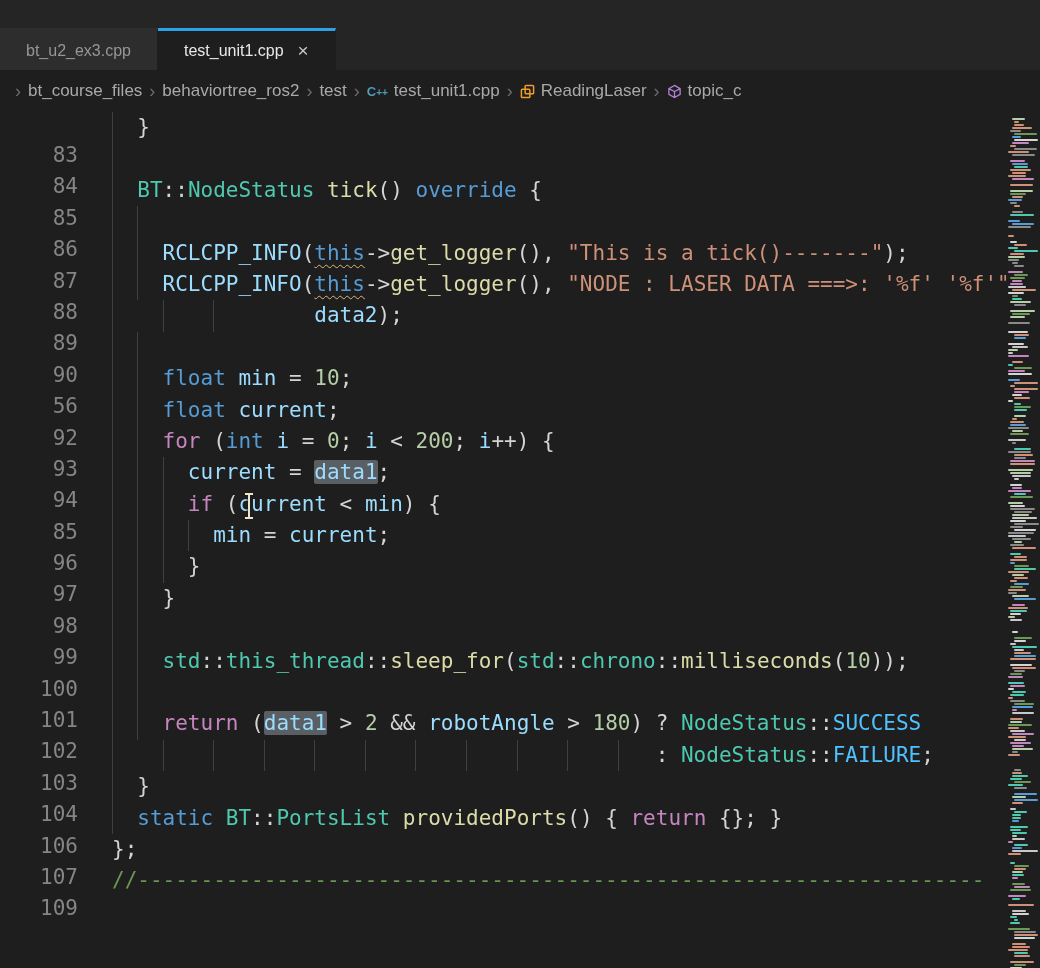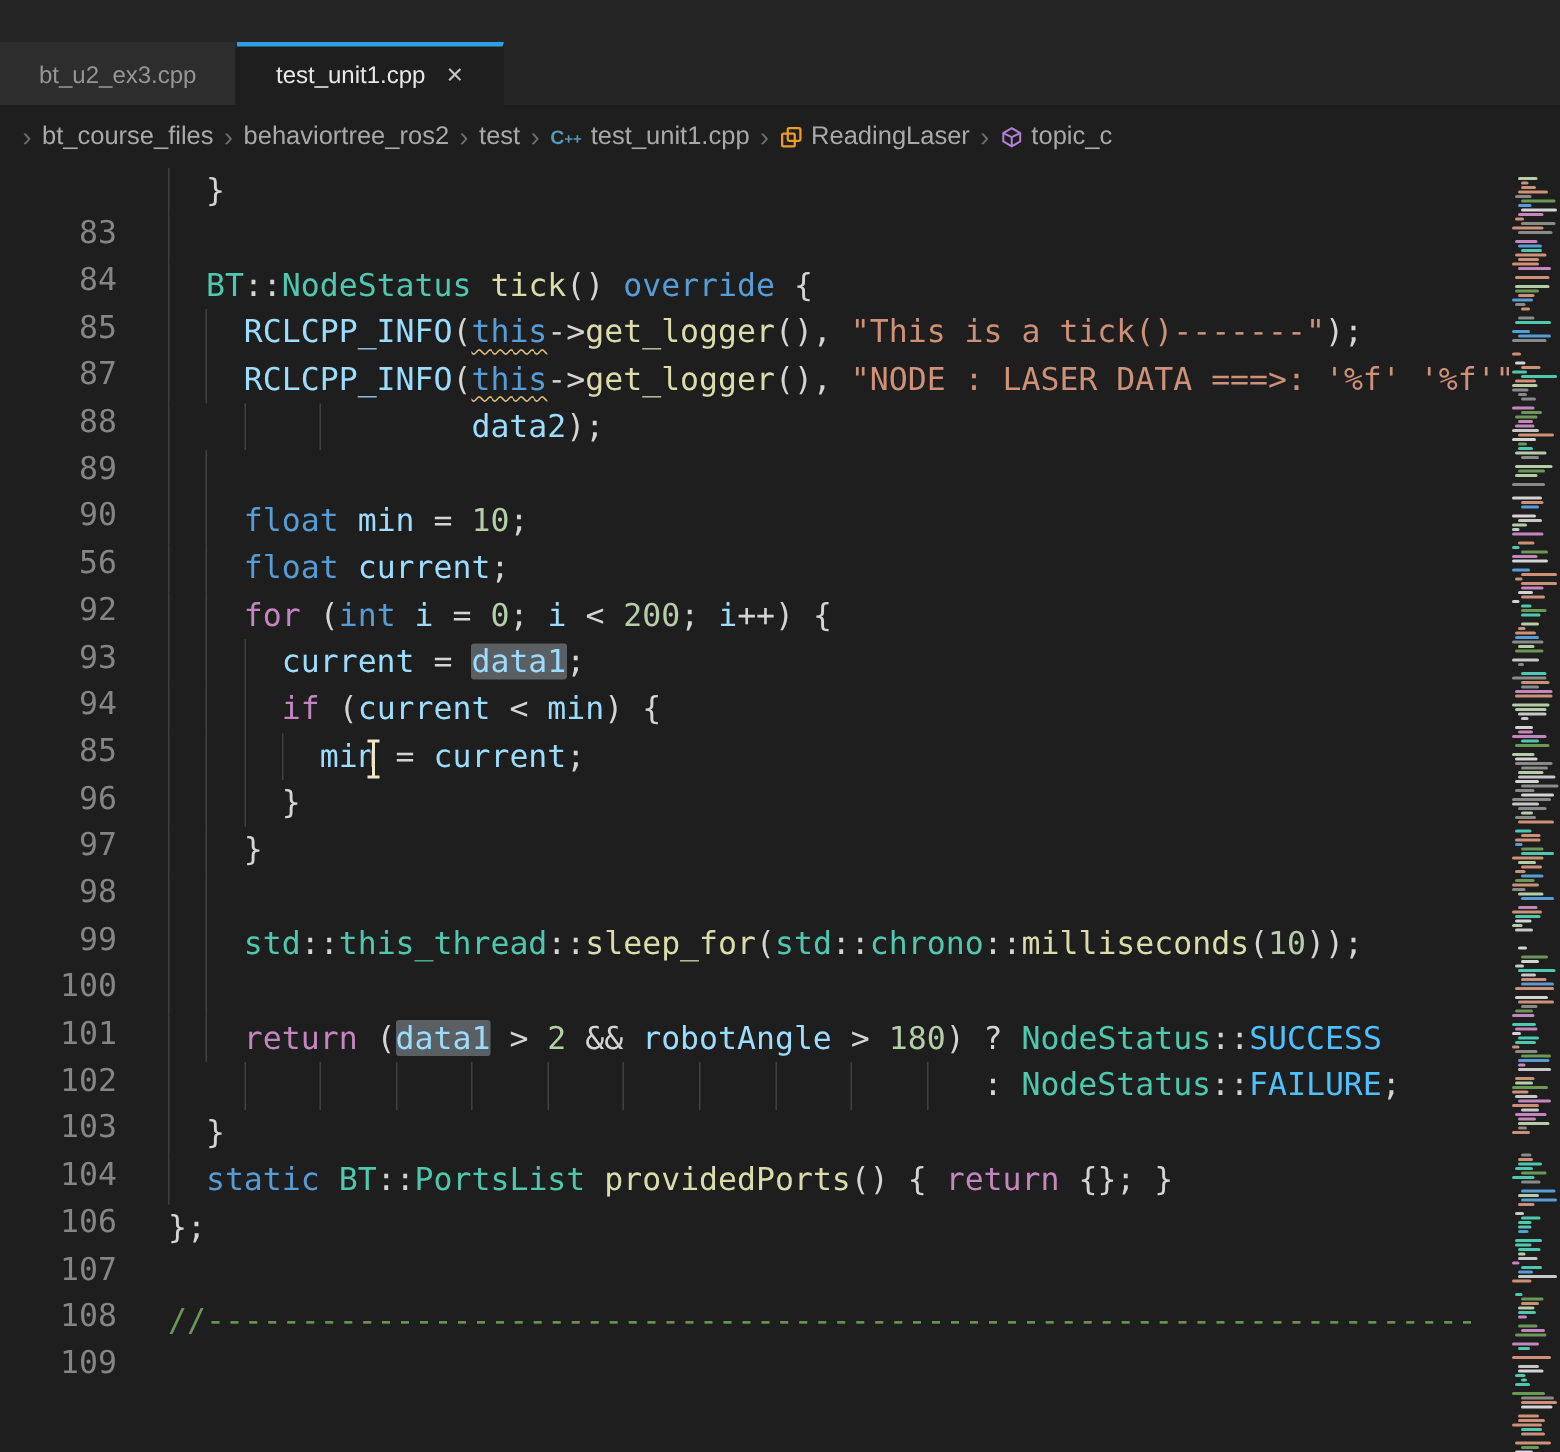--- a/index.html
+++ b/index.html
@@ -162,20 +162,24 @@
       </div>
       <div class="row">
         <span class="ln">84</span>
         <span class="lc"><span class="guide" style="left: 0ch;"></span></span>
       </div>
       <div class="row">
         <span class="ln">85</span>
         <span class="lc"><span class="guide" style="left: 0ch;"></span><span style="color: rgb(212, 212, 212);">  </span><span style="color: rgb(78, 201, 176);">BT</span><span style="color: rgb(212, 212, 212);">::</span><span style="color: rgb(78, 201, 176);">NodeStatus</span><span style="color: rgb(212, 212, 212);"> </span><span style="color: rgb(220, 220, 170);">tick</span><span style="color: rgb(212, 212, 212);">() </span><span style="color: rgb(86, 156, 214);">override</span><span style="color: rgb(212, 212, 212);"> {</span></span>
       </div>
       <div class="row">
+        <span class="ln">86</span>
+        <span class="lc"><span class="guide" style="left: 0ch;"></span><span class="guide" style="left: 2ch;"></span></span>
+      </div>
+      <div class="row">
         <span class="ln">87</span>
         <span class="lc"><span class="guide" style="left: 0ch;"></span><span class="guide" style="left: 2ch;"></span><span style="color: rgb(212, 212, 212);">    </span><span style="color: rgb(156, 220, 254);">RCLCPP_INFO</span><span style="color: rgb(212, 212, 212);">(</span><span class="tok-sq" style="color: rgb(86, 156, 214);">this</span><span style="color: rgb(212, 212, 212);">-&gt;</span><span style="color: rgb(220, 220, 170);">get_logger</span><span style="color: rgb(212, 212, 212);">(), </span><span style="color: rgb(206, 145, 120);">"This is a tick()-------"</span><span style="color: rgb(212, 212, 212);">);</span></span>
       </div>
       <div class="row">
         <span class="ln">88</span>
         <span class="lc"><span class="guide" style="left: 0ch;"></span><span class="guide" style="left: 2ch;"></span><span style="color: rgb(212, 212, 212);">    </span><span style="color: rgb(156, 220, 254);">RCLCPP_INFO</span><span style="color: rgb(212, 212, 212);">(</span><span class="tok-sq" style="color: rgb(86, 156, 214);">this</span><span style="color: rgb(212, 212, 212);">-&gt;</span><span style="color: rgb(220, 220, 170);">get_logger</span><span style="color: rgb(212, 212, 212);">(), </span><span style="color: rgb(206, 145, 120);">"NODE : LASER DATA ===&gt;: '%f' '%f'"</span></span>
       </div>
       <div class="row">
         <span class="ln">89</span>
         <span class="lc"><span class="guide" style="left: 0ch;"></span><span class="guide" style="left: 4ch;"></span><span class="guide" style="left: 8ch;"></span><span style="color: rgb(212, 212, 212);">                </span><span style="color: rgb(156, 220, 254);">data2</span><span style="color: rgb(212, 212, 212);">);</span></span>
@@ -240,24 +244,20 @@
         <span class="ln">104</span>
         <span class="lc"><span class="guide" style="left: 0ch;"></span><span style="color: rgb(212, 212, 212);">  }</span></span>
       </div>
       <div class="row">
         <span class="ln">106</span>
         <span class="lc"><span class="guide" style="left: 0ch;"></span><span style="color: rgb(212, 212, 212);">  </span><span style="color: rgb(86, 156, 214);">static</span><span style="color: rgb(212, 212, 212);"> </span><span style="color: rgb(78, 201, 176);">BT</span><span style="color: rgb(212, 212, 212);">::</span><span style="color: rgb(78, 201, 176);">PortsList</span><span style="color: rgb(212, 212, 212);"> </span><span style="color: rgb(220, 220, 170);">providedPorts</span><span style="color: rgb(212, 212, 212);">() { </span><span style="color: rgb(197, 134, 192);">return</span><span style="color: rgb(212, 212, 212);"> {}; }</span></span>
       </div>
       <div class="row">
         <span class="ln">107</span>
         <span class="lc"><span style="color: rgb(212, 212, 212);">};</span></span>
-      </div>
-      <div class="row">
-        <span class="ln">108</span>
-        <span class="lc"></span>
       </div>
       <div class="row">
         <span class="ln">109</span>
         <span class="lc"><span style="color: rgb(106, 153, 85);">//-------------------------------------------------------------------</span></span>
       </div>
     </div>
   <div class="minimap">
       <div class="mm-row"></div>
       <div class="mm-row" style="margin-left: 6px; width: 12.944px; background: rgb(181, 206, 168);"></div>
       <div class="mm-row" style="margin-left: 8px; width: 4.96608px; background: rgb(206, 145, 120);"></div>

